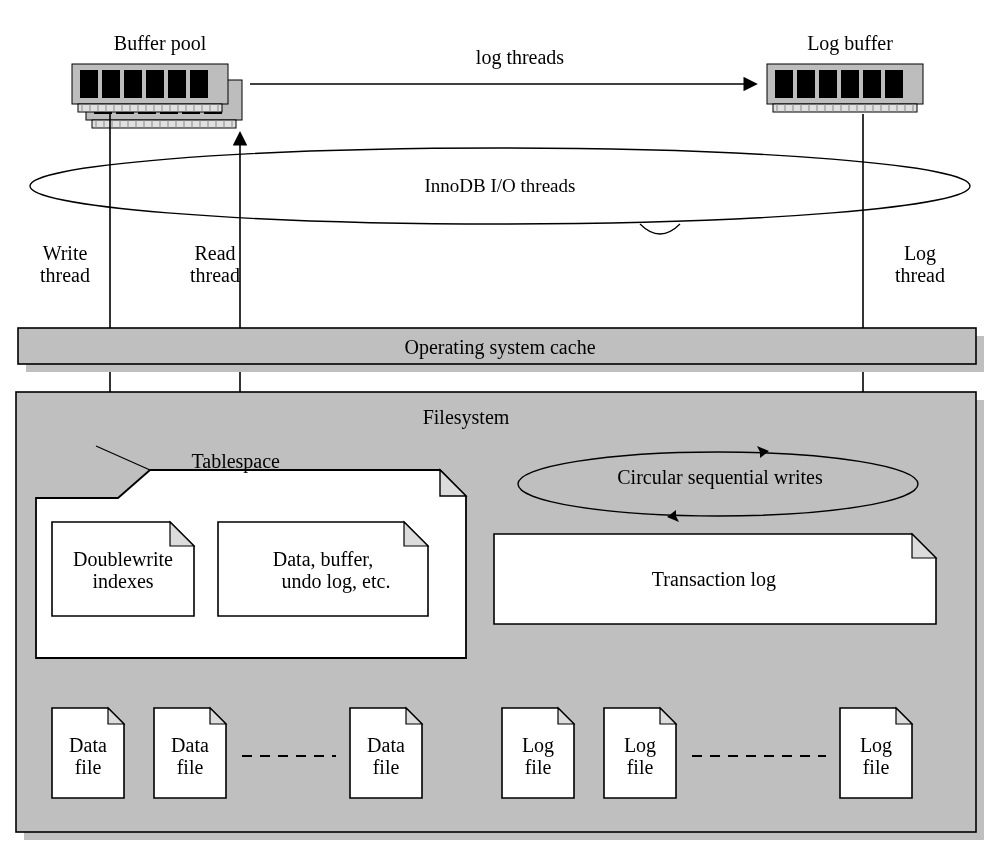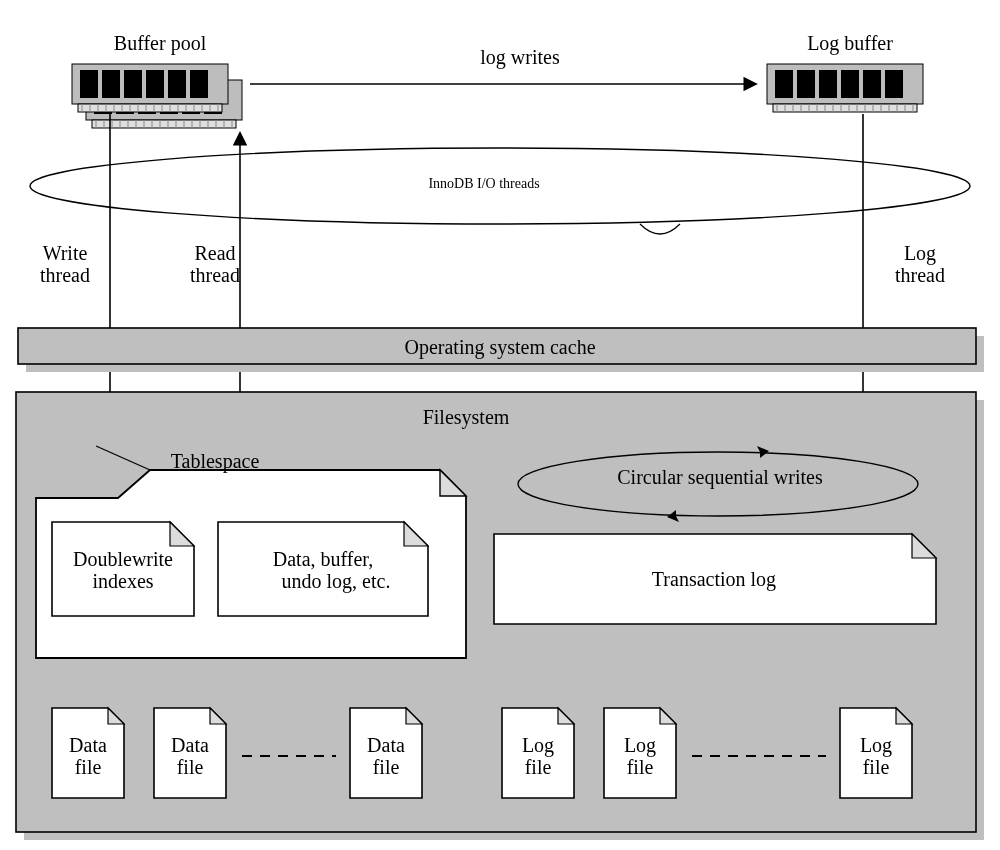--- a/index.html
+++ b/index.html
@@ -128,36 +128,36 @@
     </g>
     <line x1="692" y1="740" x2="826" y2="740" stroke="#000" stroke-width="2" stroke-dasharray="10 8"></line>
     <g transform="translate(840,692)">
       <path d="M0 0 L56 0 L72 16 L72 90 L0 90 Z" fill="#fff" stroke="#000" stroke-width="1.6"></path>
       <path d="M56 0 L72 16 L56 16 Z" fill="#dcdcdc" stroke="#000" stroke-width="1.2"></path>
     </g>
   </g>
 </svg>
 
 <div class="lbl" style="left:90px;top:16px;width:140px">Buffer pool</div>
-<div class="lbl" style="left:430px;top:30px;width:180px">log writes</div>
+<div class="lbl" style="left:430px;top:30px;width:180px">log threads</div>
 <div class="lbl" style="left:770px;top:16px;width:160px">Log buffer</div>
 
-<div class="lbl" style="left:344px;top:160px;width:280px;font-size:14px">InnoDB I/O threads</div>
+<div class="lbl" style="left:360px;top:160px;width:280px;font-size:19px">InnoDB I/O threads</div>
 
 <div class="lbl" style="left:30px;top:226px;width:70px">Write</div>
 <div class="lbl" style="left:30px;top:248px;width:70px">thread</div>
 <div class="lbl" style="left:180px;top:226px;width:70px">Read</div>
 <div class="lbl" style="left:180px;top:248px;width:70px">thread</div>
 <div class="lbl" style="left:880px;top:226px;width:80px">Log</div>
 <div class="lbl" style="left:880px;top:248px;width:80px">thread</div>
 
 <div class="lbl" style="left:0px;top:320px;width:1000px">Operating system cache</div>
 
 <div class="lbl" style="left:0px;top:390px;width:932px">Filesystem</div>
-<div class="lbl" style="left:150px;top:434px;width:130px;text-align:center">Tablespace</div>
+<div class="lbl" style="left:150px;top:434px;width:130px;text-align:right">Tablespace</div>
 
 <div class="lbl" style="left:52px;top:532px;width:142px">Doublewrite</div>
 <div class="lbl" style="left:52px;top:554px;width:142px">indexes</div>
 
 <div class="lbl" style="left:218px;top:532px;width:210px">Data, buffer,</div>
 <div class="lbl" style="left:218px;top:554px;width:236px">undo log, etc.</div>
 
 <div class="lbl" style="left:560px;top:450px;width:320px">Circular sequential writes</div>
 <div class="lbl" style="left:494px;top:552px;width:440px">Transaction log</div>
 

